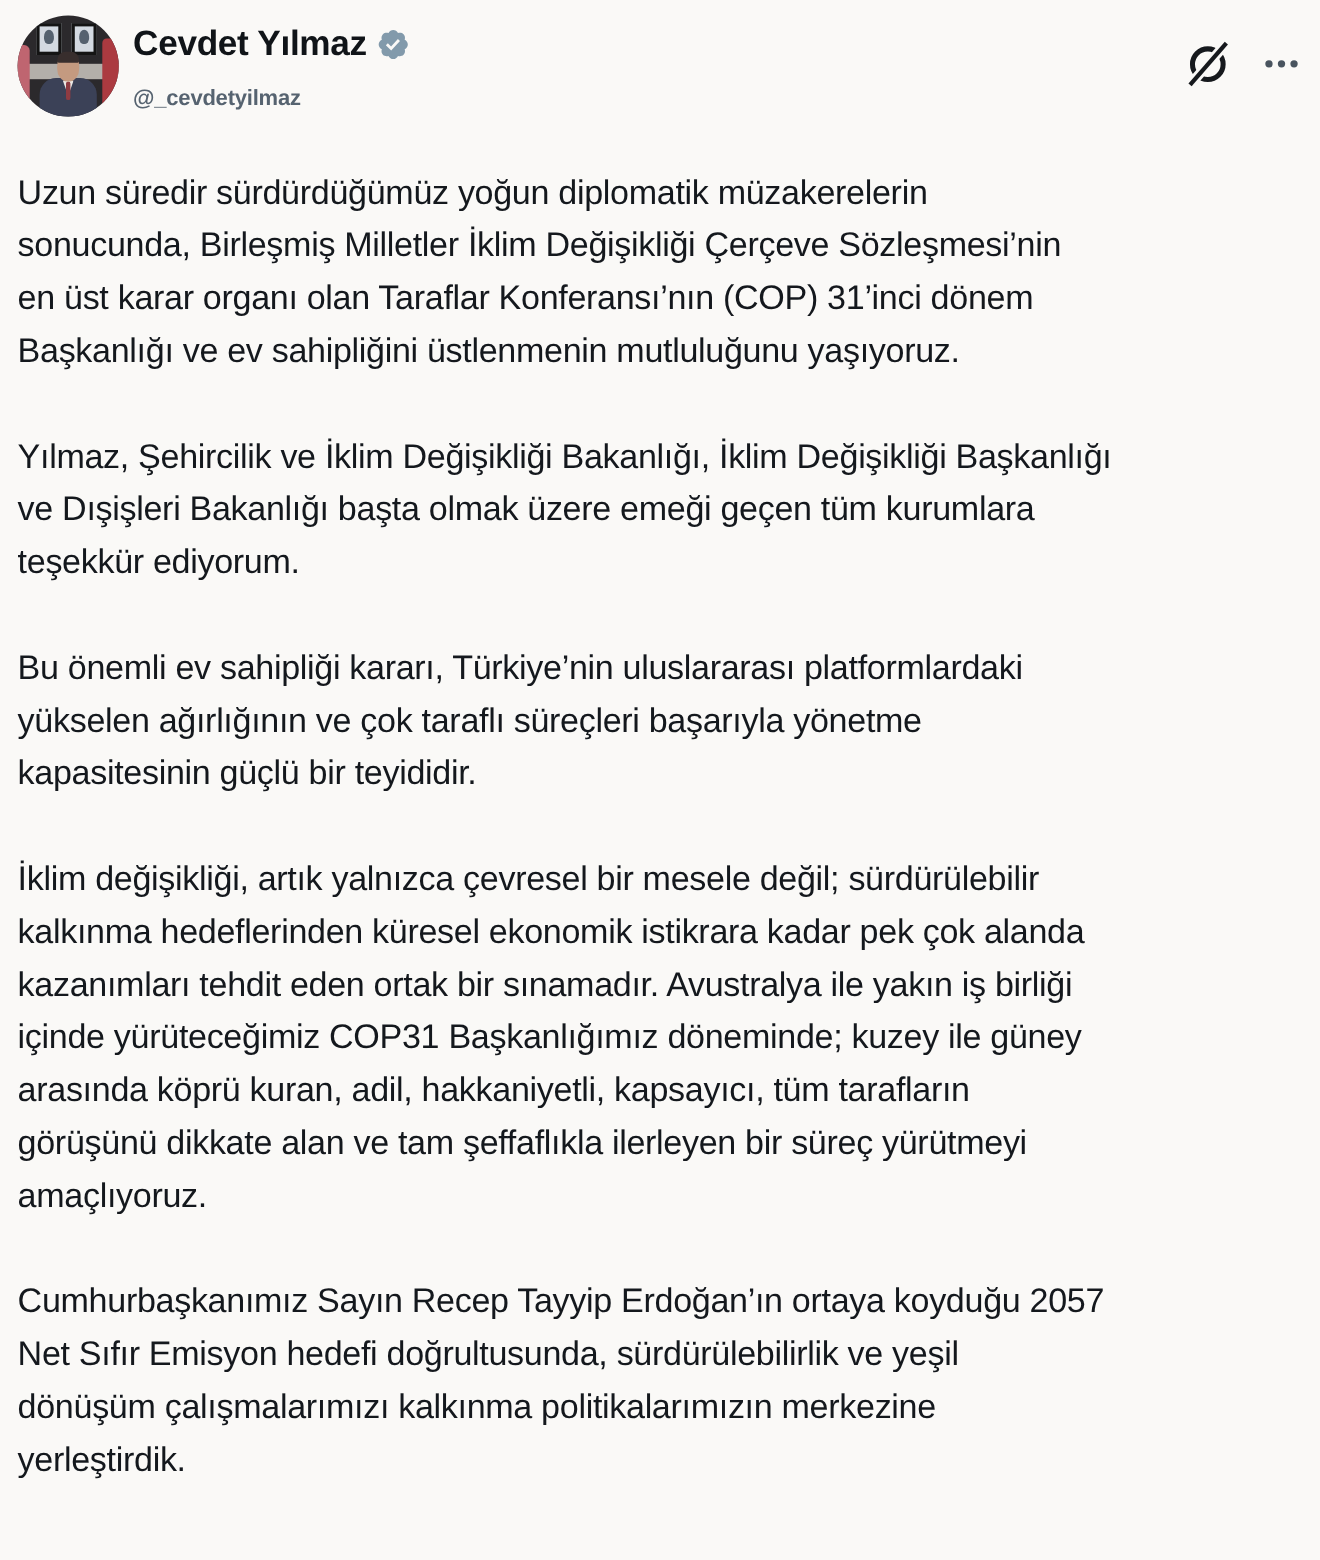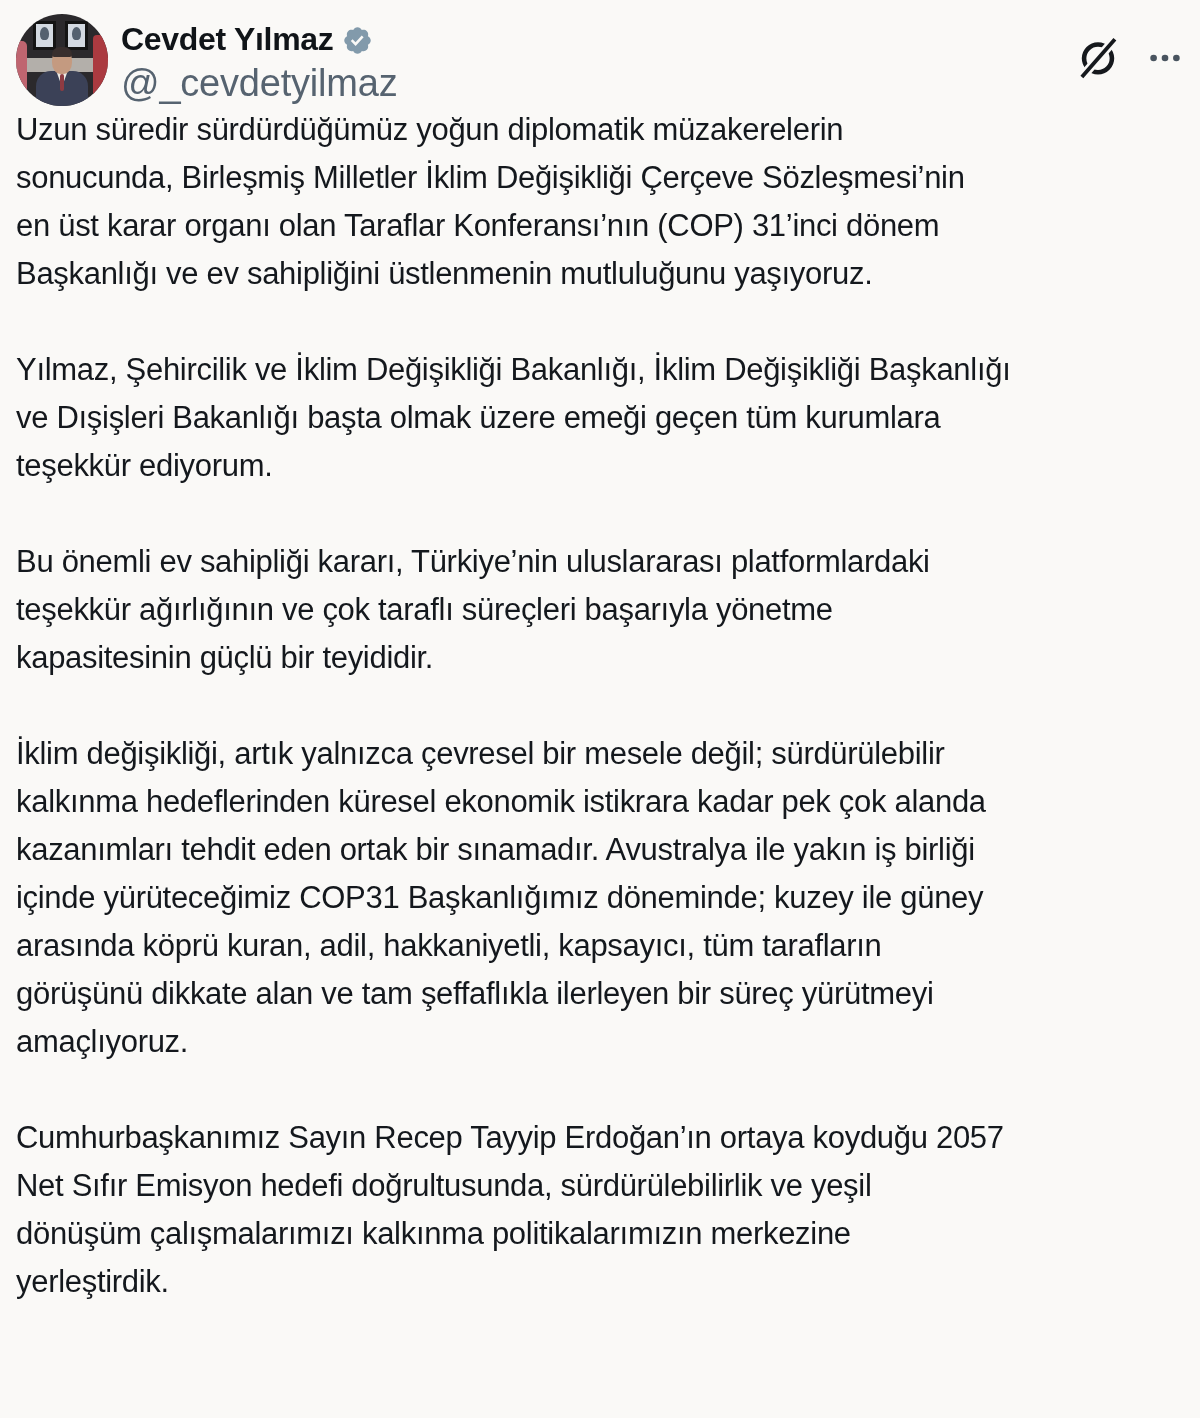--- a/index.html
+++ b/index.html
@@ -33,30 +33,30 @@
   .av-head { position: absolute; left: 36px; top: 35px; width: 20px; height: 25px; background: #c49a80; border-radius: 45%; }
   .av-hair { position: absolute; left: 36px; top: 33px; width: 20px; height: 10px; background: #382e2d; border-radius: 10px 10px 3px 3px; }
 
   .user-info { padding-top: 7px; min-width: 0; }
   .name-row { display: flex; align-items: center; gap: 8px; }
   .display-name {
     font-size: 32px; font-weight: 700; color: #101418;
     letter-spacing: -0.3px; cursor: pointer;
   }
   .verified-badge { width: 31px; height: 31px; display: inline-block; margin-top: 2px; }
-  .handle { font-size: 38px; color: #566370; margin-top: 4px; letter-spacing: -0.2px; cursor: pointer; }
+  .handle { font-size: 20px; color: #566370; margin-top: 20px; letter-spacing: -0.2px; cursor: pointer; font-weight: bold; }
 
   .header-actions { margin-left: auto; display: flex; align-items: center; gap: 18px; padding-top: 18px; }
   .icon-btn {
     background: none; border: none; padding: 4px; margin: 0;
     cursor: pointer; display: inline-flex; align-items: center; justify-content: center;
   }
 
   
-  .tweet-body { }
+  .tweet-body { margin-top: 45px; }
   .tweet-body p {
     margin: 0 0 48px 0;
     font-size: 31px;
     line-height: 48px;
     letter-spacing: -0.3px;
     color: #14181d;
     white-space: pre;
   }
 </style>
 </head>
@@ -116,21 +116,21 @@
 
   <div class="tweet-body">
     <p>Uzun süredir sürdürdüğümüz yoğun diplomatik müzakerelerin
 sonucunda, Birleşmiş Milletler İklim Değişikliği Çerçeve Sözleşmesi’nin
 en üst karar organı olan Taraflar Konferansı’nın (COP) 31’inci dönem
 Başkanlığı ve ev sahipliğini üstlenmenin mutluluğunu yaşıyoruz.</p>
     <p>Yılmaz, Şehircilik ve İklim Değişikliği Bakanlığı, İklim Değişikliği Başkanlığı
 ve Dışişleri Bakanlığı başta olmak üzere emeği geçen tüm kurumlara
 teşekkür ediyorum.</p>
     <p>Bu önemli ev sahipliği kararı, Türkiye’nin uluslararası platformlardaki
-teşekkür ağırlığının ve çok taraflı süreçleri başarıyla yönetme
+yükselen ağırlığının ve çok taraflı süreçleri başarıyla yönetme
 kapasitesinin güçlü bir teyididir.</p>
     <p>İklim değişikliği, artık yalnızca çevresel bir mesele değil; sürdürülebilir
 kalkınma hedeflerinden küresel ekonomik istikrara kadar pek çok alanda
 kazanımları tehdit eden ortak bir sınamadır. Avustralya ile yakın iş birliği
 içinde yürüteceğimiz COP31 Başkanlığımız döneminde; kuzey ile güney
 arasında köprü kuran, adil, hakkaniyetli, kapsayıcı, tüm tarafların
 görüşünü dikkate alan ve tam şeffaflıkla ilerleyen bir süreç yürütmeyi
 amaçlıyoruz.</p>
     <p>Cumhurbaşkanımız Sayın Recep Tayyip Erdoğan’ın ortaya koyduğu 2057
 Net Sıfır Emisyon hedefi doğrultusunda, sürdürülebilirlik ve yeşil

